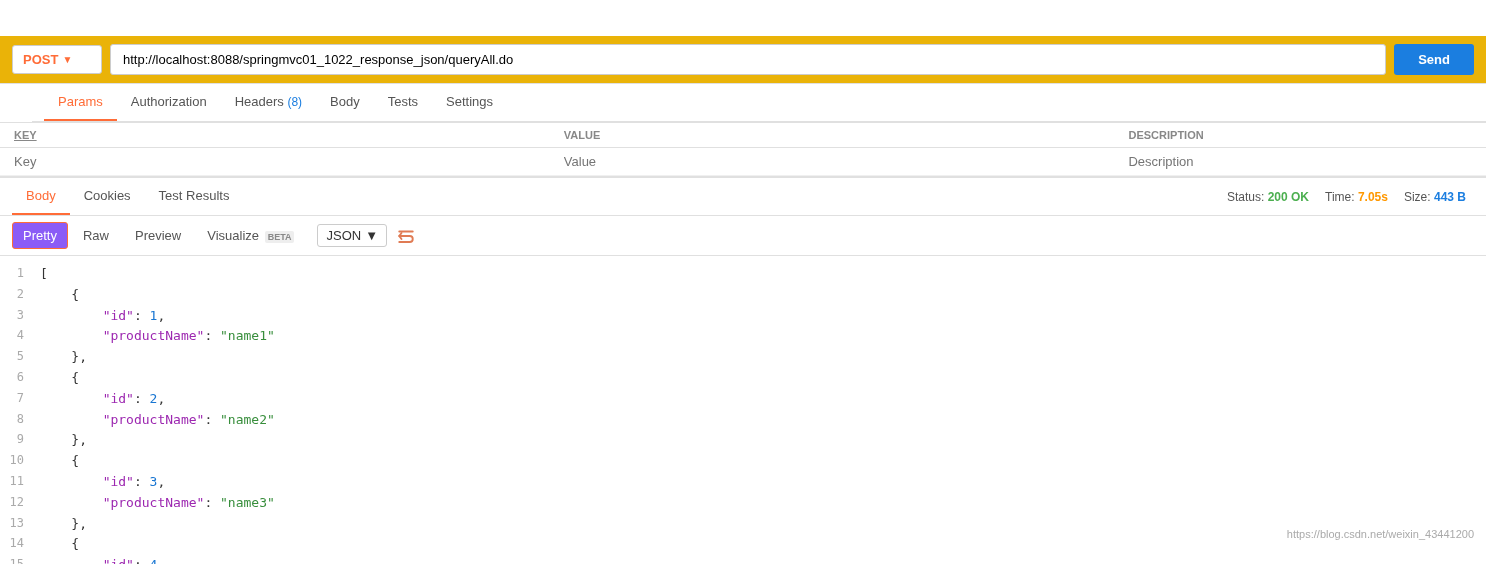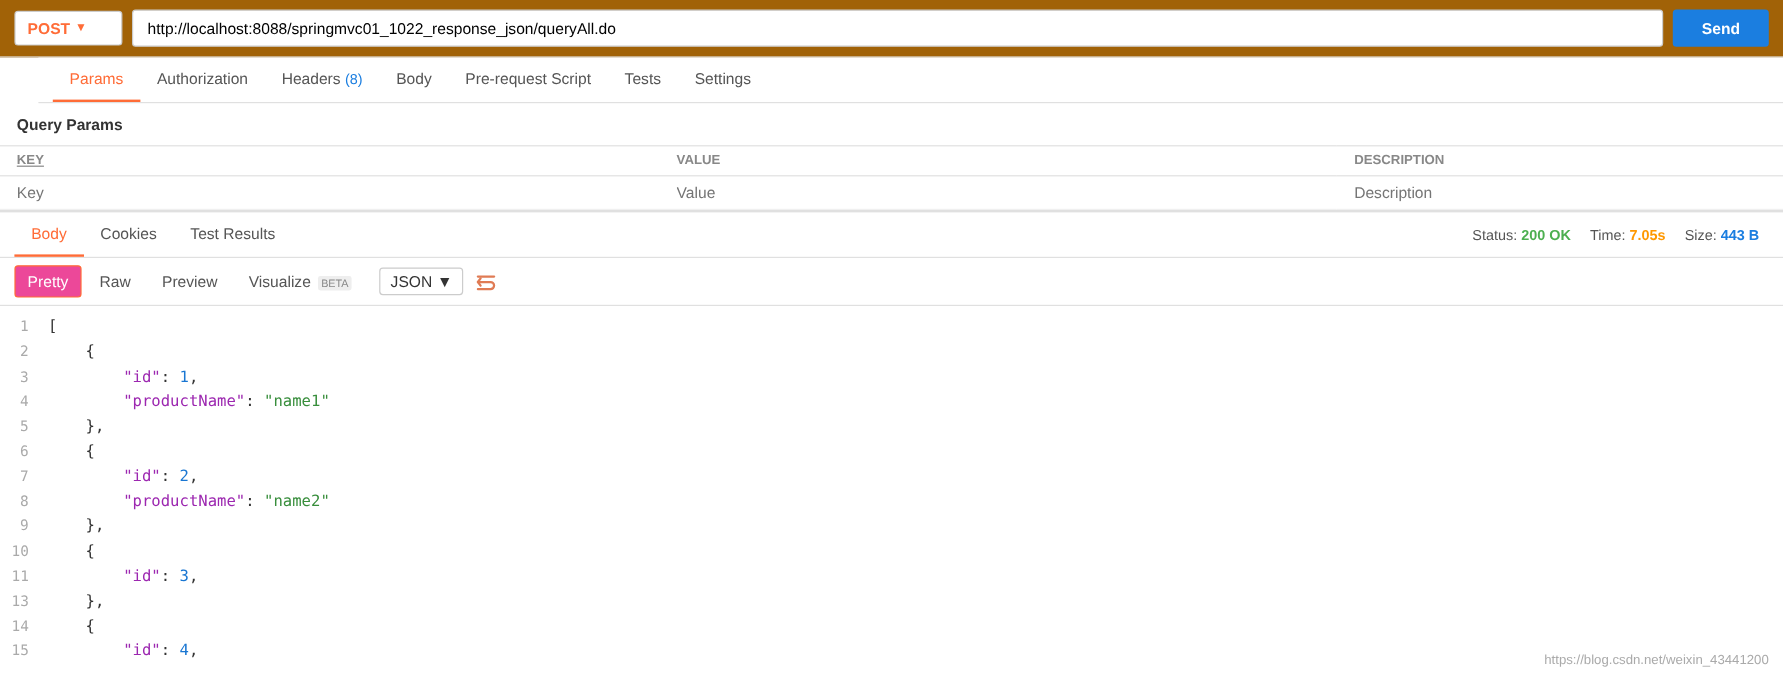--- a/index.html
+++ b/index.html
@@ -1,20 +1,20 @@
 <!DOCTYPE html>
 <html><head>
   <meta charset="utf-8">
   <style>
     * { box-sizing: border-box; margin: 0; padding: 0; }
     body { font-family: -apple-system, BlinkMacSystemFont, 'Segoe UI', sans-serif; font-size: 13px; background: #fff; color: #333; }
 
     
     .url-bar {
-      display: flex; align-items: center; padding: 8px 12px; background: #a16207; border-bottom: 1px solid #e0e0e0; gap: 8px;
+      display: flex; align-items: center; padding: 8px 12px; background: #eab308; border-bottom: 1px solid #e0e0e0; gap: 8px; margin-top: 36px;
     }
     .method-select {
       display: flex; align-items: center; gap: 4px; background: #fff; border: 1px solid #ccc; border-radius: 3px; padding: 6px 10px; cursor: pointer; font-size: 13px; font-weight: 600; min-width: 90px;
     }
     .method-select span { color: #ff6c37; }
     .chevron { color: #666; font-size: 10px; }
     .url-input {
       flex: 1; border: 1px solid #ccc; border-radius: 3px; padding: 7px 12px; font-size: 13px; outline: none;
     }
     .send-btn {
@@ -52,22 +52,22 @@
     .time-val { color: #ff9800; font-weight: 600; }
     .size-val { color: #1b7ee0; font-weight: 600; }
 
     
     .response-toolbar {
       display: flex; align-items: center; padding: 6px 12px; gap: 4px; border-bottom: 1px solid #e0e0e0; background: #fff;
     }
     .resp-tab {
       padding: 5px 10px; border-radius: 3px; cursor: pointer; font-size: 13px; color: #555; border: 1px solid transparent;
     }
-    .resp-tab.active { background: #ec4899; color: #fff; border-color: #ff6c37; }
-    .beta-badge { font-size: 9px; background: #eee; color: #888; border-radius: 2px; padding: 1px 3px; margin-left: 2px; vertical-align: middle; }
+    .resp-tab.active { background: #8b5cf6; color: #fff; border-color: #ff6c37; }
+    .beta-badge { font-size: 9px; background: #eee; color: #888; border-radius: 2px; padding: 1px 3px; margin-left: 2px; vertical-align: middle; font-weight: bold; }
     .json-select-wrap {
       display: flex; align-items: center; margin-left: 8px; border: 1px solid #ccc; border-radius: 3px; padding: 3px 8px; cursor: pointer; font-size: 13px; gap: 4px;
     }
     .wrap-icon {
       margin-left: 6px; cursor: pointer; display: flex; align-items: center;
     }
     .wrap-icon svg { width: 18px; height: 18px; }
 
     
     .code-area {
@@ -79,47 +79,45 @@
     .line-num {
       color: #aaa; min-width: 32px; text-align: right; padding-right: 16px; user-select: none; font-size: 12px;
     }
     .code-content { color: #333; white-space: pre; }
     .j-brace { color: #333; }
     .j-key { color: #9c27b0; }
     .j-num { color: #1976d2; }
     .j-str { color: #388e3c; }
 
     .watermark {
-      position: fixed; bottom: 8px; right: 12px; font-size: 11px; color: #aaa;
+      position: fixed; bottom: 24px; right: 12px; font-size: 11px; color: #aaa;
     }
   </style>
 </head>
 <body>
 
 <div class="url-bar">
   <div class="method-select">
     <span>POST</span>
     <span class="chevron">▼</span>
   </div>
   <input class="url-input" type="text" value="http://localhost:8088/springmvc01_1022_response_json/queryAll.do" style="">
   <button class="send-btn">Send</button>
 </div>
 
 <div class="tabs-bar">
   <div class="tab active">Params</div>
   <div class="tab">Authorization</div>
   <div class="tab">Headers <span class="badge">(8)</span></div>
   <div class="tab">Body</div>
-  <div class="tab">Pre-request Script</div>
   <div class="tab">Tests</div>
   <div class="tab">Settings</div>
 </div>
 
 <div>
-  <div class="section-title">Query Params</div>
   <table class="params-table">
     <thead>
       <tr>
         <th class="col-key">KEY</th>
         <th class="col-value">VALUE</th>
         <th class="col-desc">DESCRIPTION</th>
       </tr>
     </thead>
     <tbody>
       <tr>
@@ -199,20 +197,24 @@
   </div>
   <div class="code-line">
     <span class="line-num">10</span>
     <span class="code-content j-brace">    {</span>
   </div>
   <div class="code-line">
     <span class="line-num">11</span>
     <span class="code-content">        <span class="j-key">"id"</span>: <span class="j-num">3</span>,</span>
   </div>
   <div class="code-line">
+    <span class="line-num">12</span>
+    <span class="code-content">        <span class="j-key">"productName"</span>: <span class="j-str">"name3"</span></span>
+  </div>
+  <div class="code-line">
     <span class="line-num">13</span>
     <span class="code-content j-brace">    },</span>
   </div>
   <div class="code-line">
     <span class="line-num">14</span>
     <span class="code-content j-brace">    {</span>
   </div>
   <div class="code-line">
     <span class="line-num">15</span>
     <span class="code-content">        <span class="j-key">"id"</span>: <span class="j-num">4</span>,</span>

